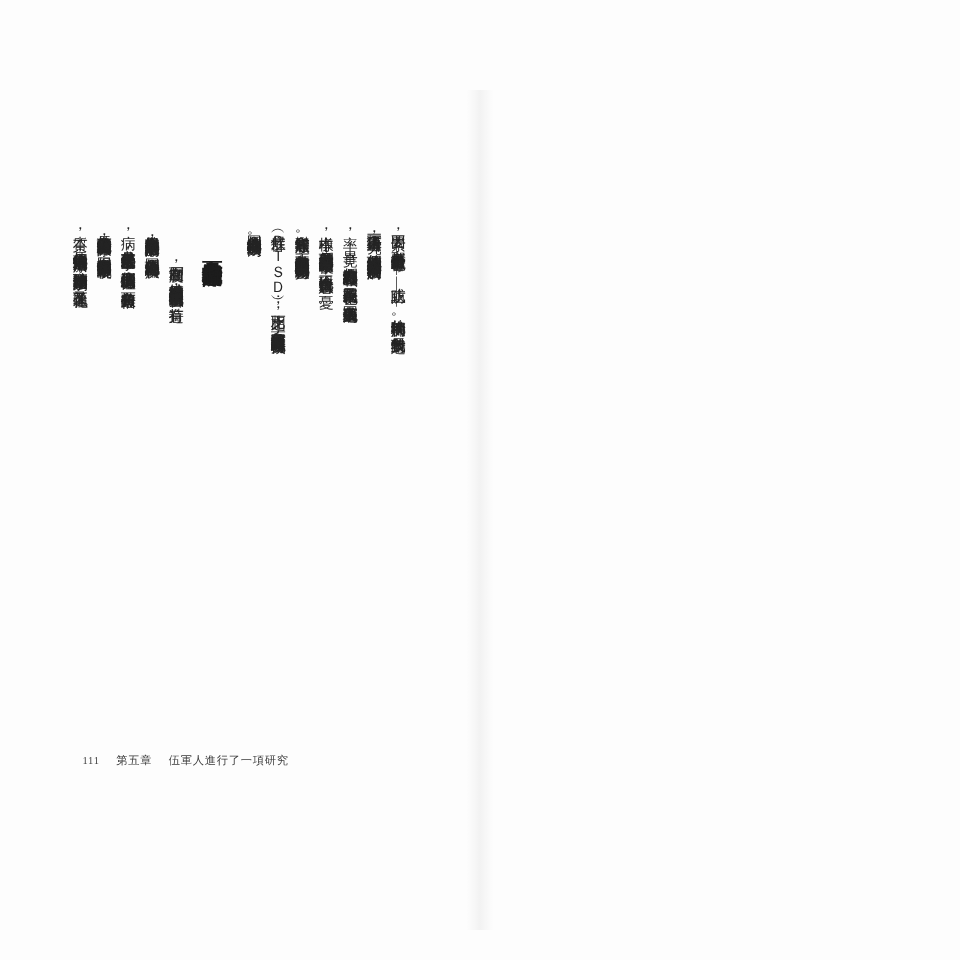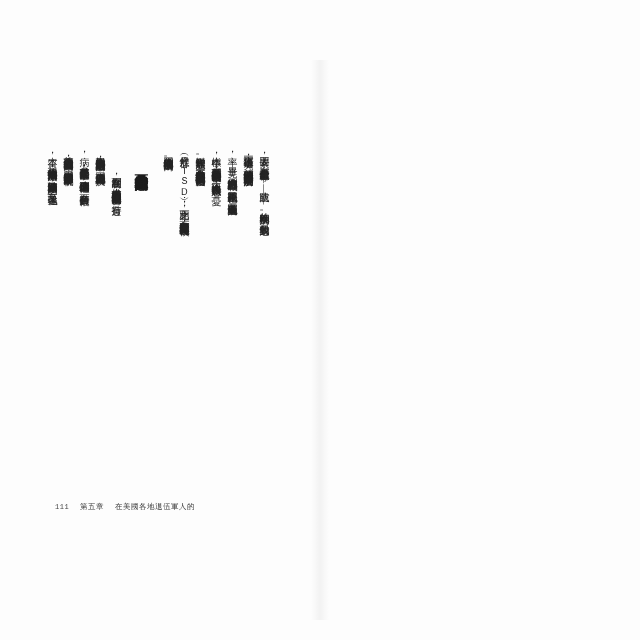--- a/index.html
+++ b/index.html
@@ -40,21 +40,21 @@
     text-indent:1em;
     color:#1c1c1c;
   }
   
   .footer{
     position:absolute;top:502px;
     font-size:7.5px;color:#3a3a3a;letter-spacing:0.5px;
     display:flex;flex-direction:row;align-items:baseline;
   }
   .footer-left{left:55px;gap:11px;}
-  .pagenum{font-family:Liberation Mono, monospace;font-size:7px;color:#444;}
+  .pagenum{font-family:Liberation Serif, serif;font-size:7px;color:#444;}
 </style>
 </head>
 <body>
 
 <div class="spread">
 
   <div class="gutter"></div>
 
   <div class="page page-right">
     
@@ -79,17 +79,17 @@
         <div class="vcol">　　在制度層面，精神健康專業人員的負面年齡刻板印象也會造成損害，持有這</div>
         <div class="vcol">樣觀念的人對於年長患者的治療經常是不足的，因為他們認為長者出現精神疾</div>
         <div class="vcol">病，尤其是憂鬱症是很正常的事，這造成一個特別惡性的循環；持有負面年齡信</div>
         <div class="vcol">念的年長患者較可能出現精神健康問題，但因為我們醫療保健體系中的年齡歧視</div>
         <div class="vcol">本質，使長者往往無法得到適當的治療，導致精神健康問題加劇，又進而強化了</div>
       </div>
 
     <div class="footer footer-left">
       <span class="pagenum">111</span>
       <span>第五章</span>
-      <span>在美國各地退伍軍人的</span>
+      <span>伍軍人進行了一項研究</span>
     </div>
   </div>
 
 </div>
 
 </body></html>

